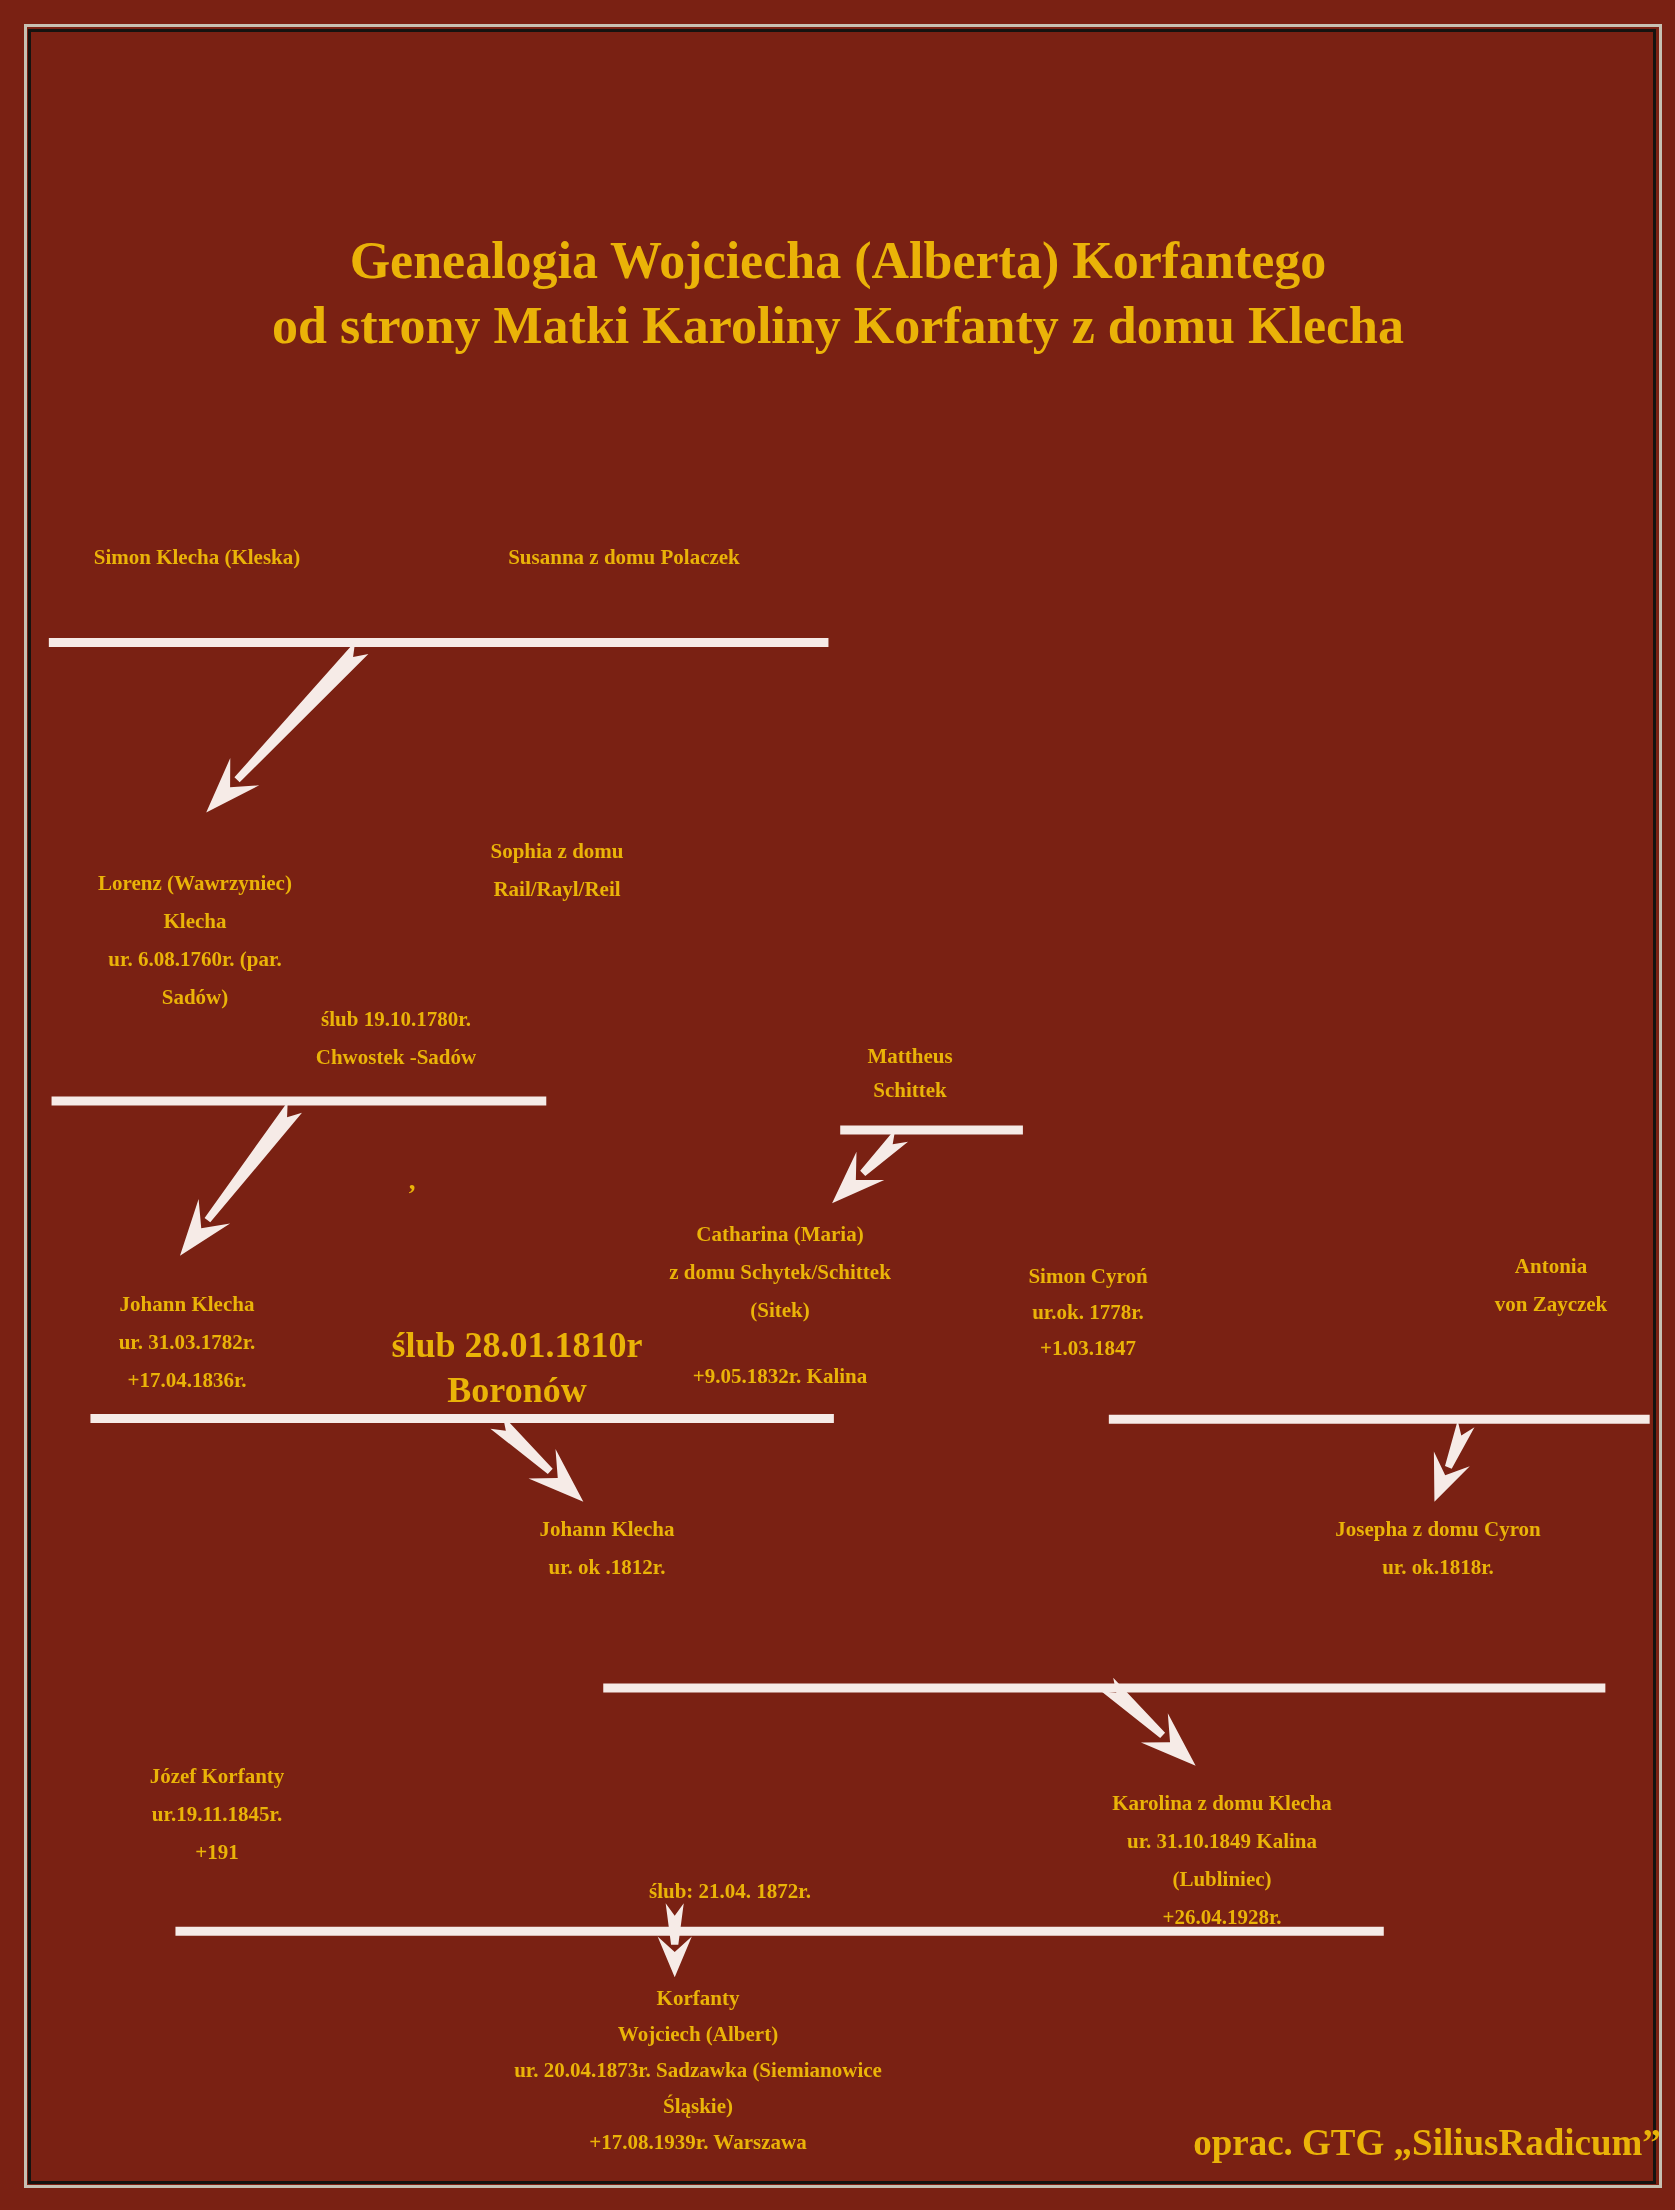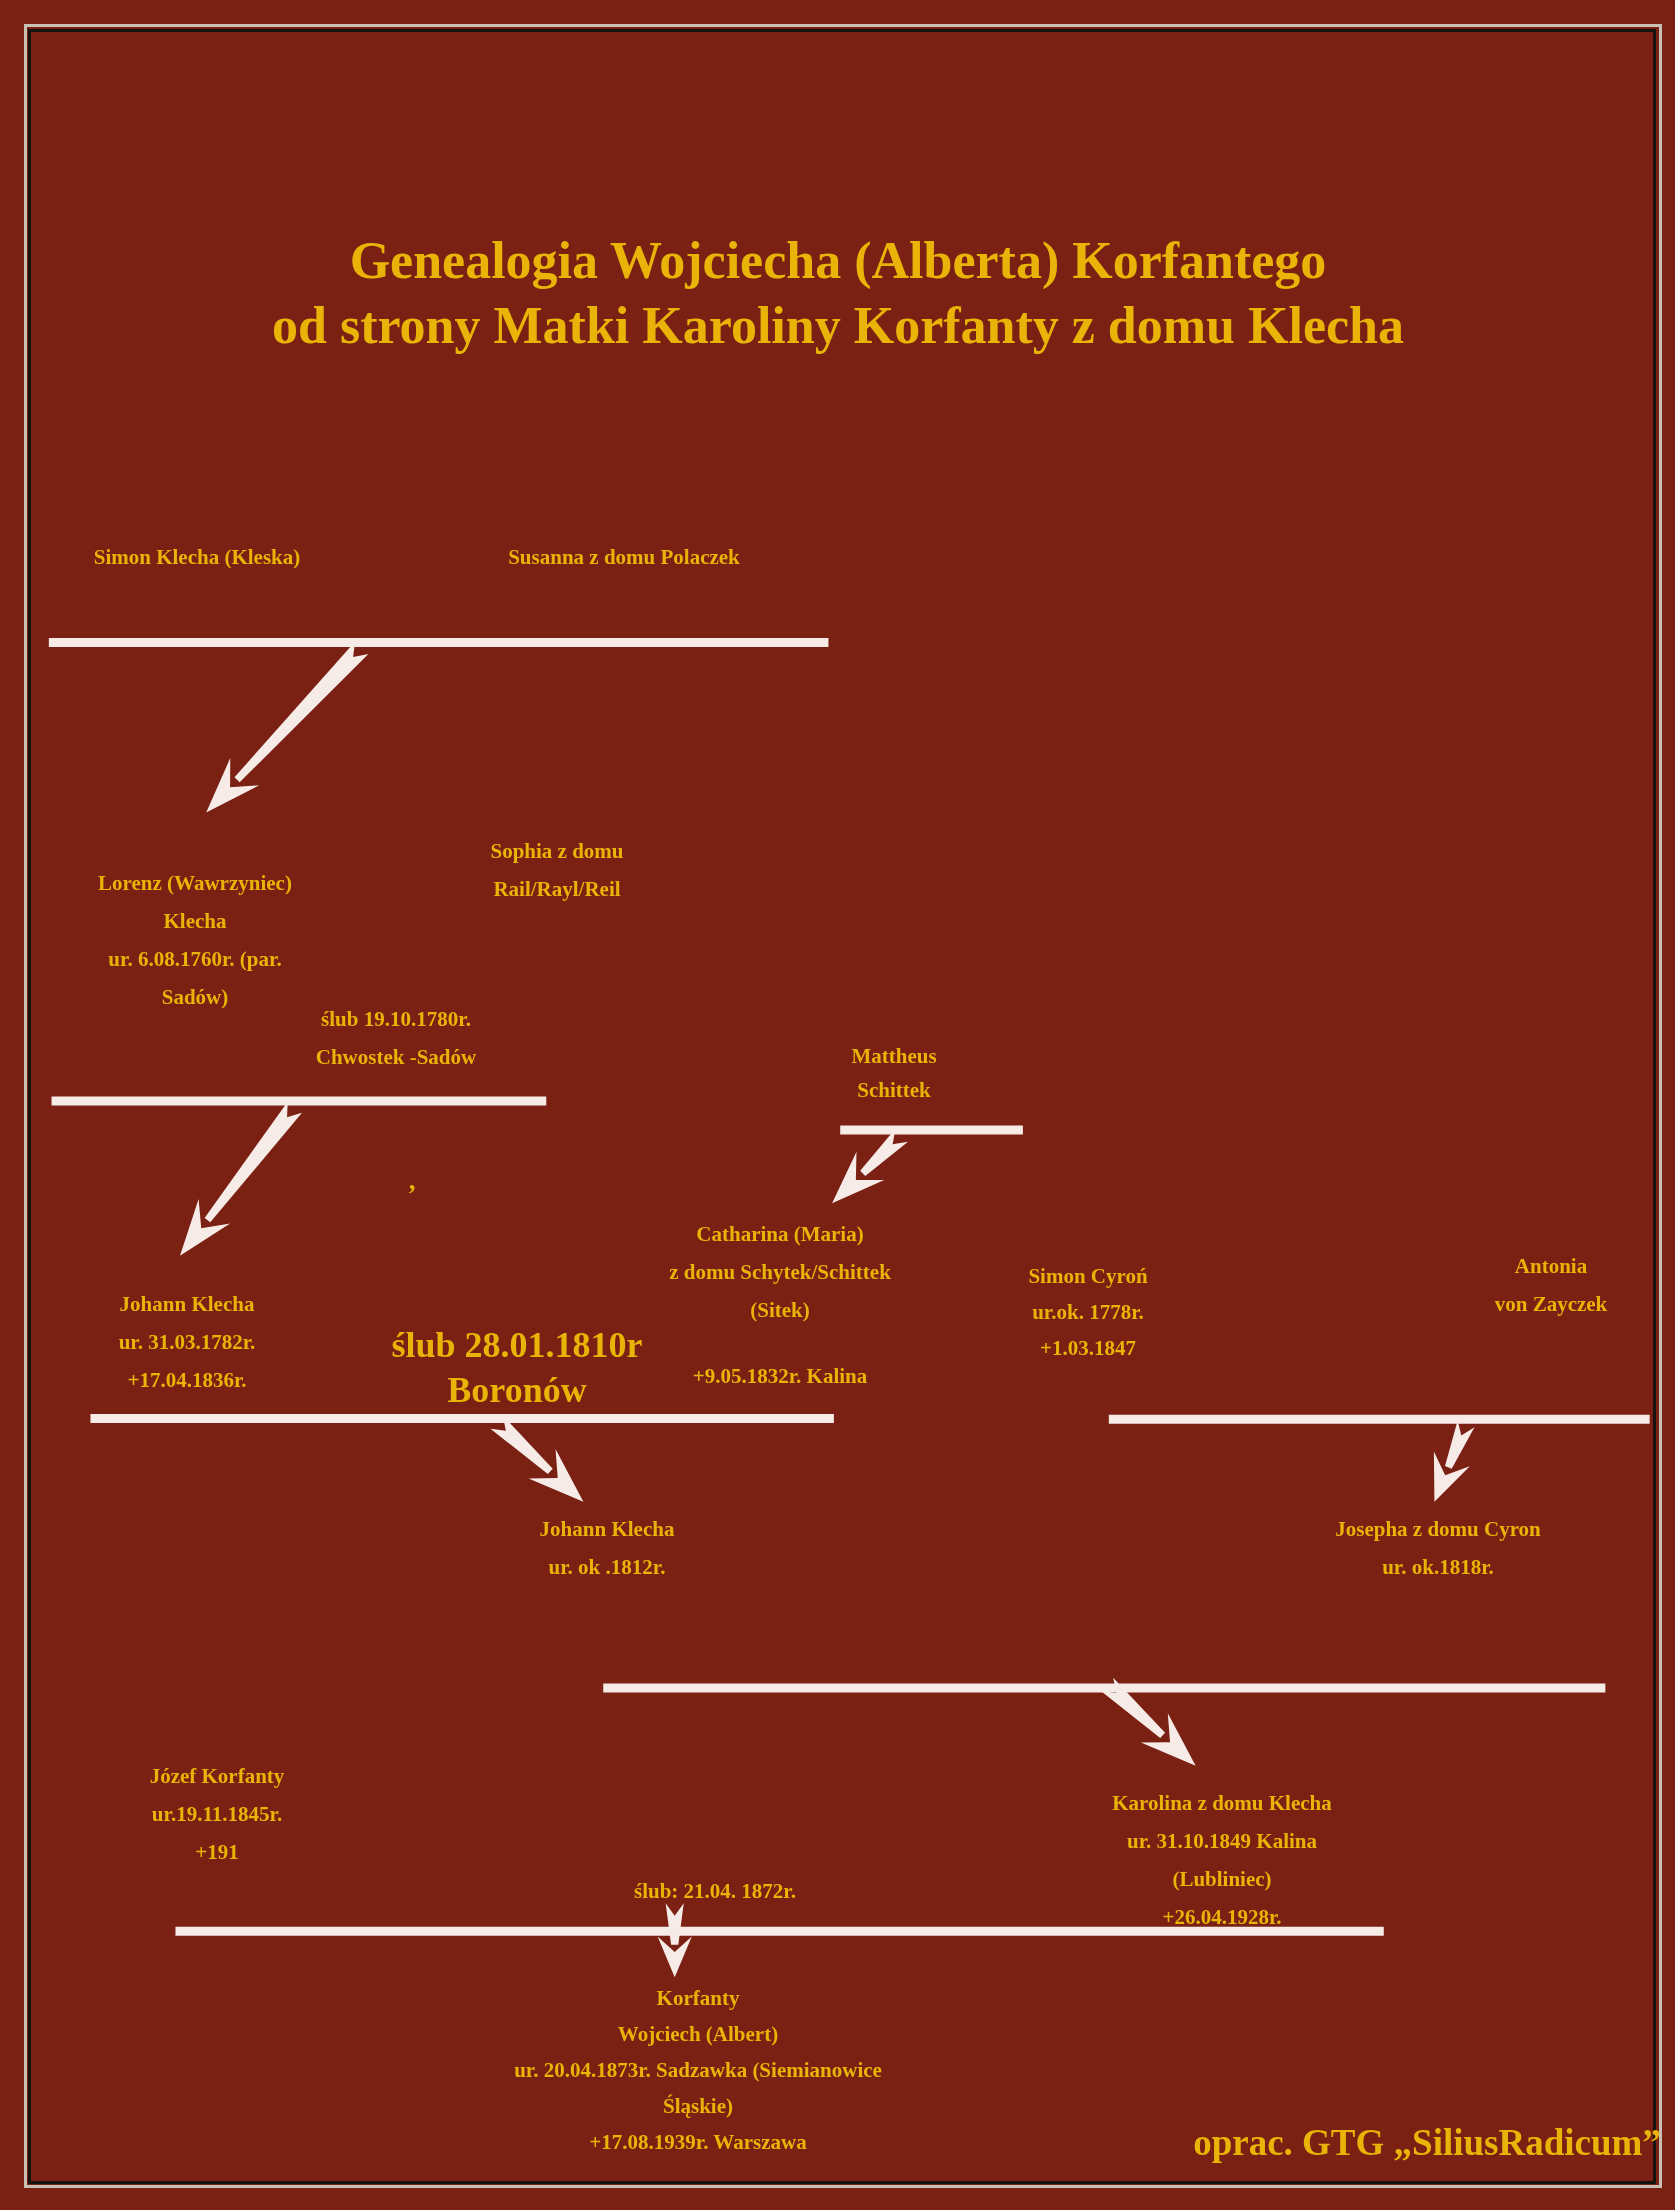--- a/index.html
+++ b/index.html
@@ -26,21 +26,21 @@
   .t {
     position: absolute;
     transform: translateX(-50%);
     text-align: center;
     white-space: nowrap;
     font-size: 21px;
     line-height: 38px;
   }
   .t.title { font-size: 52px; line-height: 65px; }
   .t.big   { font-size: 36px; line-height: 45px; }
-  .t.tight { line-height: 34px; }
+  .t.tight { line-height: 34px; margin-left: 16px; }
   .t.lh40  { line-height: 36px; }
   .t.credit{ font-size: 37px; }
   .t.mark  { font-size: 27px; }
 </style>
 </head>
 <body>
 
 <div class="canvas">
 
   <div class="frame-gray"></div>
@@ -149,21 +149,21 @@
     <div>Józef Korfanty</div>
     <div>ur.19.11.1845r.</div>
     <div>+191</div>
   </div>
   <div class="t" style="left:1222px; top:1784px;">
     <div>Karolina z domu Klecha</div>
     <div>ur. 31.10.1849 Kalina</div>
     <div>(Lubliniec)</div>
     <div>+26.04.1928r.</div>
   </div>
-  <div class="t" style="left:715px; top:1872px;">
+  <div class="t" style="left:730px; top:1872px;">
     <div>ślub: 21.04. 1872r.</div>
   </div>
 
   <div class="t lh40" style="left:698px; top:1980px;">
     <div>Korfanty</div>
     <div>Wojciech (Albert)</div>
     <div>ur. 20.04.1873r. Sadzawka (Siemianowice</div>
     <div>Śląskie)</div>
     <div>+17.08.1939r. Warszawa</div>
   </div>

